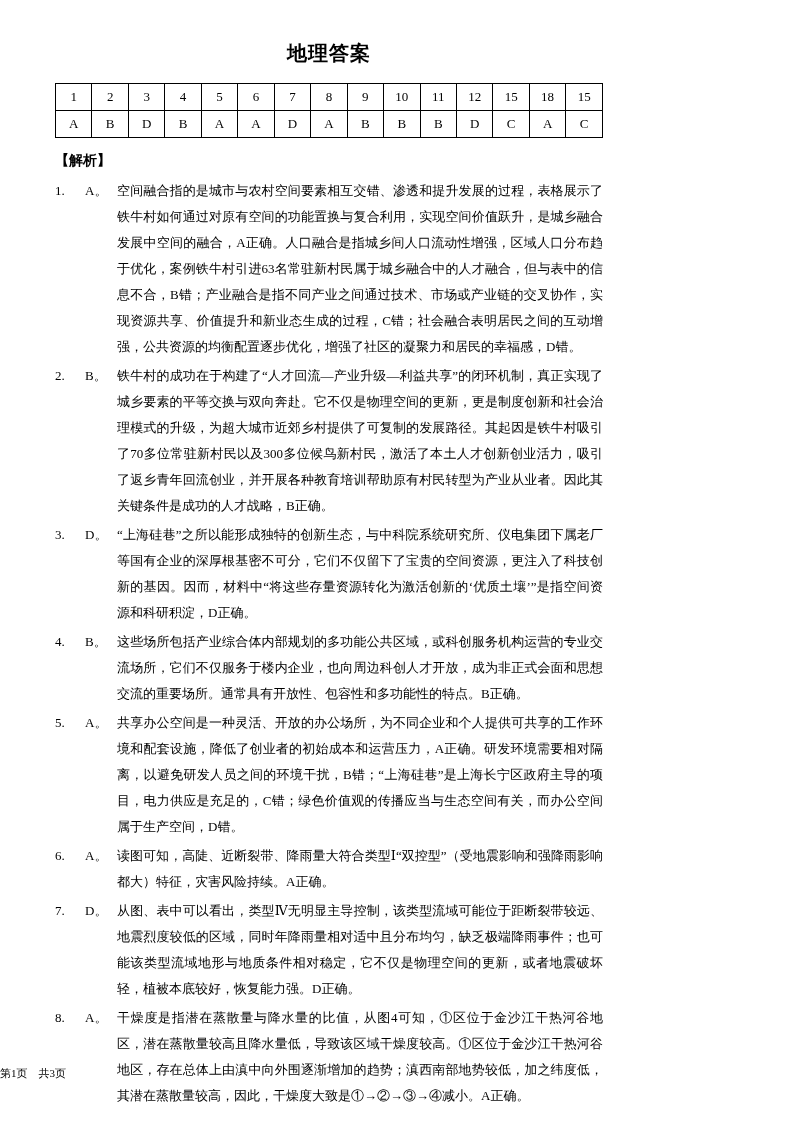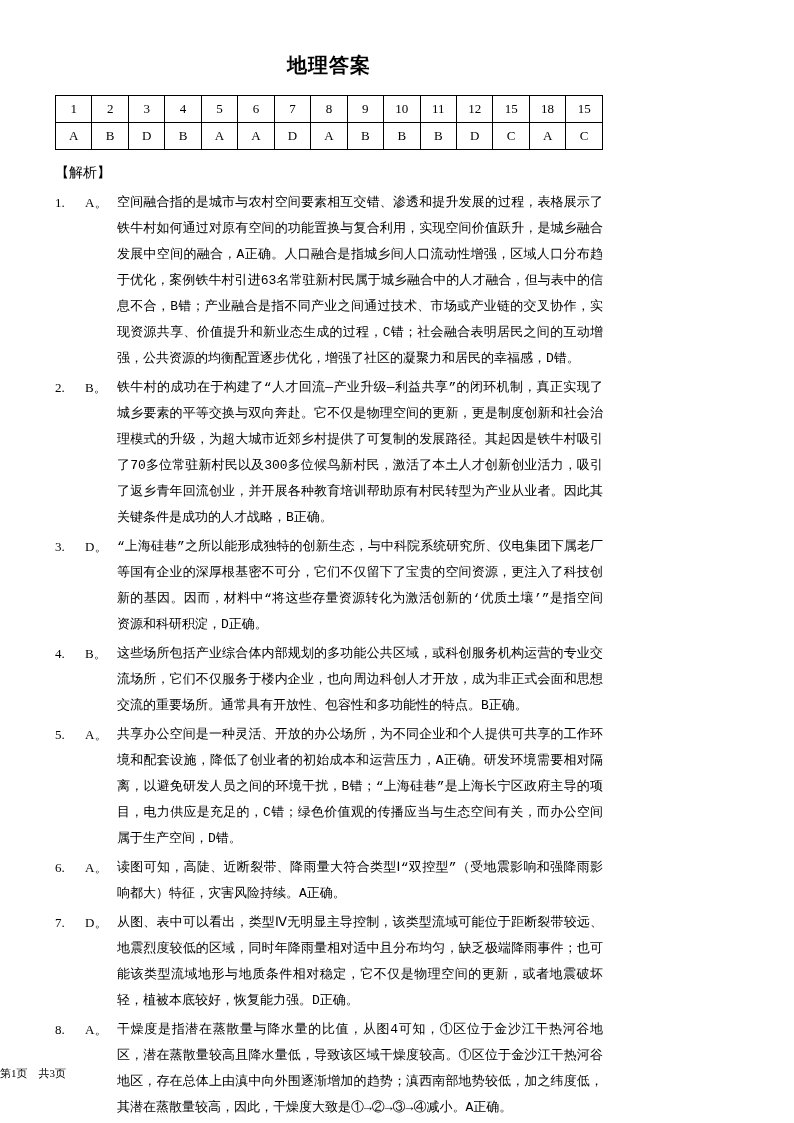--- a/index.html
+++ b/index.html
@@ -8,21 +8,21 @@
     width: 794px;
     height: 1123px;
     position: relative;
     color: #000;
     font-family: "Liberation Serif", "DejaVu Serif", serif;
   }
   .page {
     position: absolute;
     top: 0; left: 0;
     width: 658px; height: 1123px;
-    padding: 52px 55px 0 55px;
+    padding: 40px 55px 0 55px;
   }
   .doc-title {
     text-align: center;
     font-size: 20px;
     font-weight: bold;
     letter-spacing: 1px;
     margin-bottom: 16px;
   }
   table.answers {
     width: 100%;
@@ -31,37 +31,36 @@
     margin-bottom: 14px;
   }
   table.answers td {
     border: 1px solid #000;
     text-align: center;
     vertical-align: middle;
     font-size: 13px;
     height: 27px;
   }
   .analysis-header {
-    font-weight: normal;
+    font-weight: bold;
     font-size: 14px;
     margin: 2px 0 8px 0;
   }
   .item {
     display: flex;
     font-size: 13px;
     line-height: 26px;
     margin-bottom: 3px;
   }
   .item .num { flex: 0 0 30px; }
   .item .ans { flex: 0 0 32px; }
   .item .body {
     flex: 1;
     text-align: justify;
     text-justify: inter-ideograph;
-    font-family: Liberation Mono, monospace;
   }
   .footer {
     position: absolute;
     bottom: 42px;
     left: 0;
     width: 100%;
     text-align: left;
     font-size: 11px;
   }
 </style>

